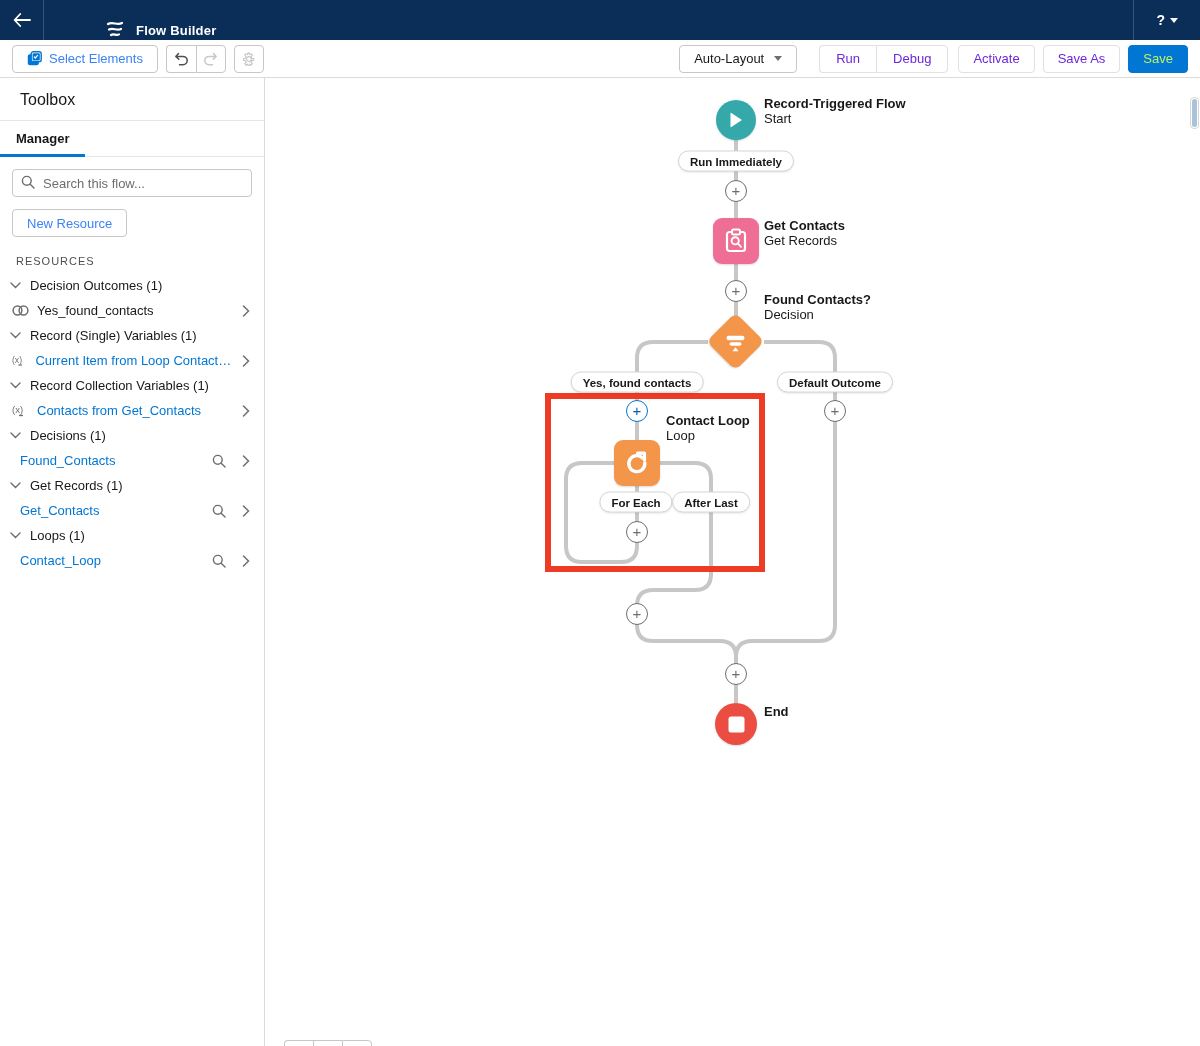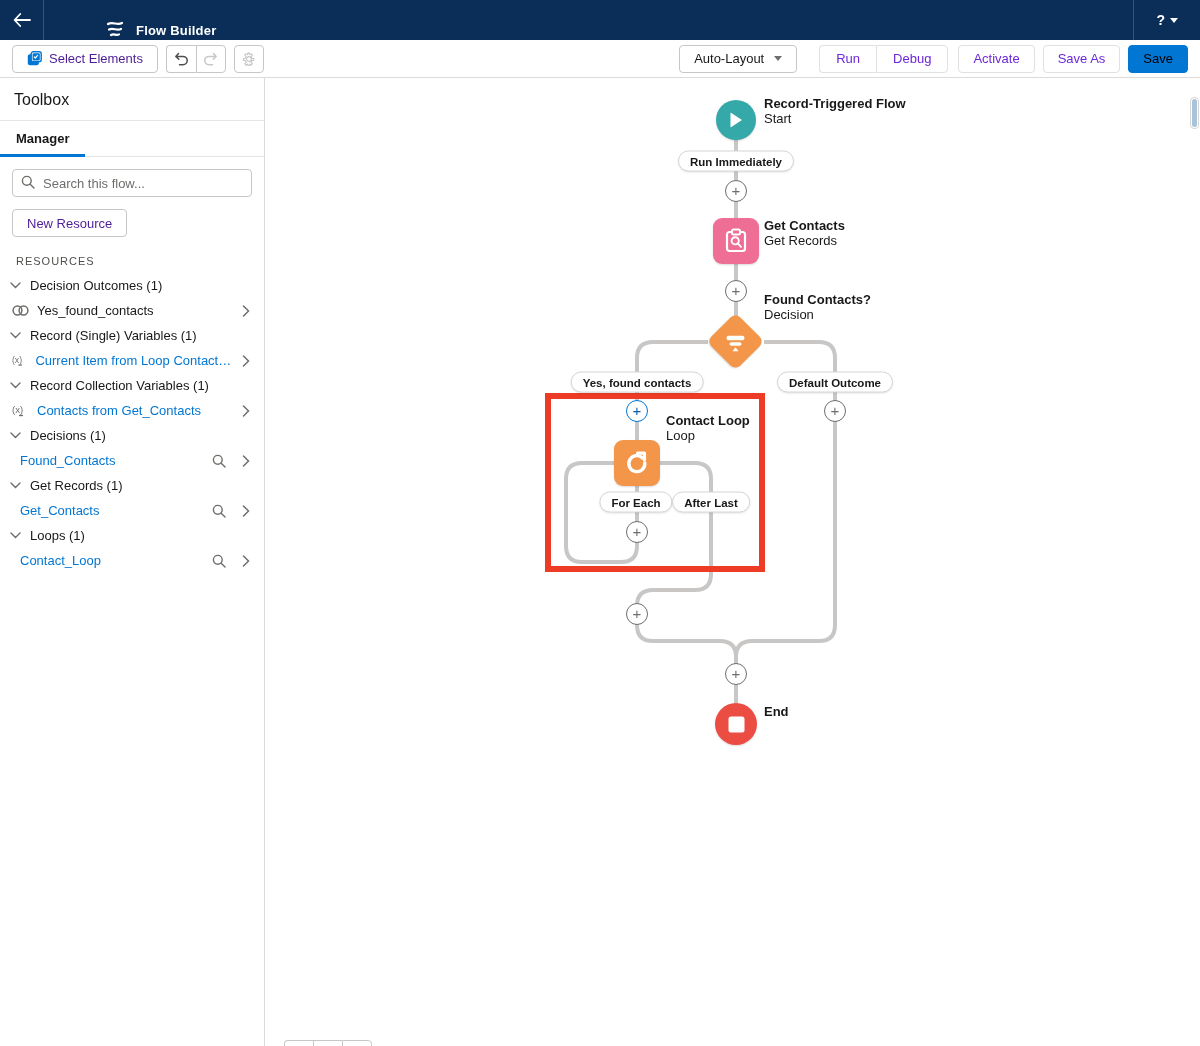--- a/index.html
+++ b/index.html
@@ -16,41 +16,41 @@
   .header-sep { width:1px; height:40px; background:rgba(255,255,255,.18); }
   .help-btn { color:#fff; font-size:14px; font-weight:700; padding:0 22px; display:flex; align-items:center; gap:5px; cursor:pointer; }
   .caret-down { width:0; height:0; border-left:4px solid transparent; border-right:4px solid transparent; border-top:5px solid #fff; }
 
   
   .toolbar { height:38px; background:#fff; border-bottom:1px solid #DDDBDA;
     display:flex; align-items:center; padding:0 12px; gap:8px; }
   .btn { height:28px; border:1px solid #C9C7C5; border-radius:4px; background:#fff;
     font-size:13px; display:inline-flex; align-items:center; justify-content:center;
     padding:0 14px; cursor:pointer; white-space:nowrap; }
-  .btn-blue-text { color:#4c1d95; font-weight:400; gap:7px; }
+  .btn-blue-text { color:#3b82f6; font-weight:400; gap:7px; }
   .btn-group { display:inline-flex; }
   .btn-group .btn { border-radius:0; border-right-width:0; width:30px; padding:0; }
   .btn-group .btn:first-child { border-radius:4px 0 0 4px; }
   .btn-group .btn:last-child { border-radius:0 4px 4px 0; border-right-width:1px; }
   .icon-btn { width:30px; padding:0; }
   .toolbar-right { margin-left:auto; display:flex; align-items:center; gap:8px; }
   .btn-disabled { color:#6d28d9; border-color:#E3E0DE; cursor:default; }
-  .btn-brand { background:#0176D3; border-color:#0176D3; color:#000000; font-weight:400; }
+  .btn-brand { background:#0176D3; border-color:#0176D3; color:#bef264; font-weight:400; }
   .auto-layout { gap:10px; color:#181818; margin-right:14px; }
   .caret-down-dark { width:0; height:0; border-left:4.5px solid transparent; border-right:4.5px solid transparent; border-top:5.5px solid #706E6B; }
   .grp-rundebug { margin-right:2px; }
   .grp-rundebug .btn { width:auto; padding:0 16px; }
 
   
   .main { display:flex; height:968px; }
   .sidebar { width:265px; border-right:1px solid #DDDBDA; background:#fff; flex:none; }
   .canvas { position:relative; flex:1; overflow:hidden; background:#fff; }
 
   
-  .toolbox-title { font-size:16px; padding:13px 4px 11px;margin-left:10px; }
+  .toolbox-title { font-size:16px; padding:13px 20px 11px; }
   .tabs { border-bottom:1px solid #E5E5E5; padding:0; }
   .tab { display:inline-block; font-size:13px; font-weight:700; padding:10px 16px 8px;
     border-bottom:3px solid #0176D3; margin-bottom:-1px; cursor:pointer; }
   .search-wrap { margin:12px 12px 10px; position:relative; }
   .search-input { width:100%; height:28px; border:1px solid #C9C7C5; border-radius:4px;
     padding:0 8px 0 30px; font-size:13px; color:#181818; font-family:"Liberation Sans",sans-serif; }
   .search-input::placeholder { color:#706E6B; }
   .search-icon-abs { position:absolute; left:9px; top:6px; }
   .new-resource { margin:2px 12px 10px; height:28px; }
   .section-label { font-size:11px; color:#514F4D; letter-spacing:1px; padding:8px 16px 6px; }

